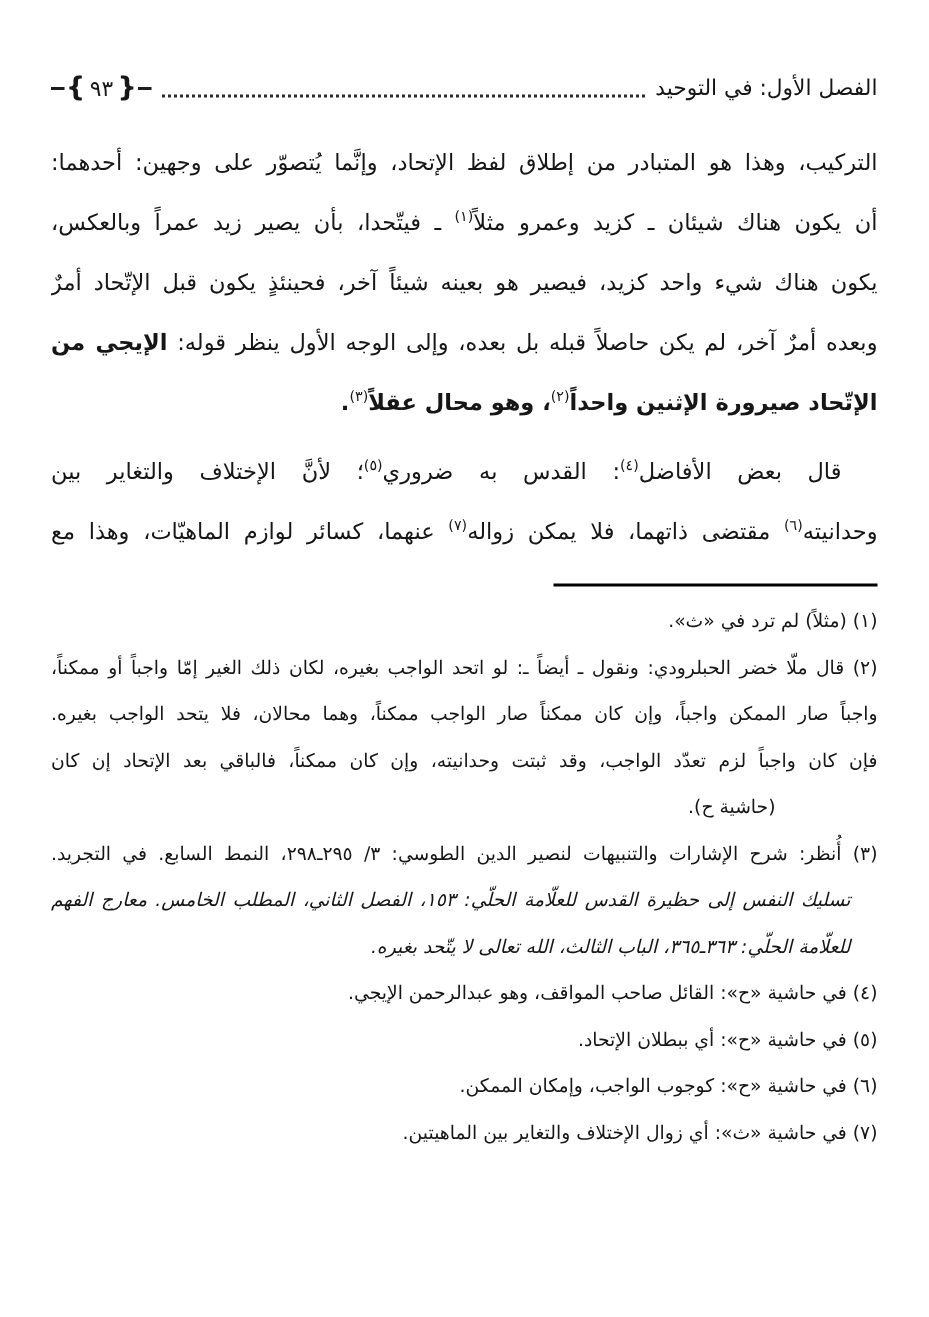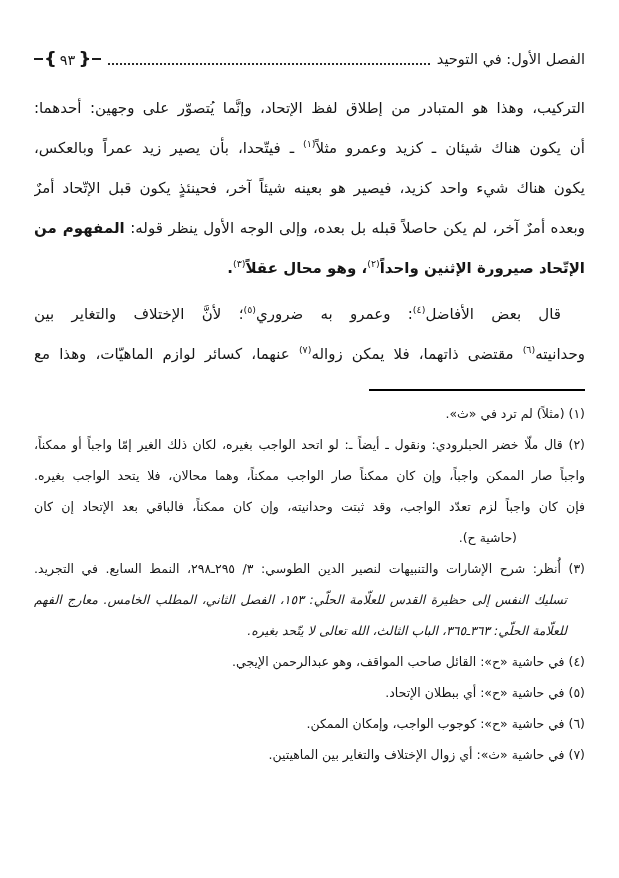--- a/index.html
+++ b/index.html
@@ -62,25 +62,25 @@
   </div>
 
   <div class="main">
     <p class="mline"><span>التركيب، وهذا هو المتبادر من إطلاق لفظ الإتحاد، وإنَّما يُتصوّر على وجهين: أحدهما:</span></p>
 
     <p class="mline"><span>أن يكون هناك شيئان ـ كزيد وعمرو مثلاً</span><span class="fn-ref">(١)</span><span> ـ فيتّحدا، بأن يصير زيد عمراً وبالعكس،</span></p>
 
 
     <p class="mline"><span>يكون هناك شيء واحد كزيد، فيصير هو بعينه شيئاً آخر، فحينئذٍ يكون قبل الإتّحاد أمرٌ</span></p>
 
-    <p class="mline"><span>وبعده أمرٌ آخر، لم يكن حاصلاً قبله بل بعده، وإلى الوجه الأول ينظر قوله: </span><span class="bold">المفهوم من</span></p>
+    <p class="mline"><span>وبعده أمرٌ آخر، لم يكن حاصلاً قبله بل بعده، وإلى الوجه الأول ينظر قوله: </span><span class="bold">الإيجي من</span></p>
 
     <p class="mline endline"><span class="bold">الإتّحاد صيرورة الإثنين واحداً</span><span class="fn-ref">(٢)</span><span class="bold">، وهو محال عقلاً</span><span class="fn-ref">(٣)</span><span class="bold">.</span></p>
 
-    <p class="mline indent p2"><span>قال بعض الأفاضل</span><span class="fn-ref">(٤)</span><span>: وعمرو به ضروري</span><span class="fn-ref">(٥)</span><span>؛ لأنَّ الإختلاف والتغاير بين</span></p>
+    <p class="mline indent p2"><span>قال بعض الأفاضل</span><span class="fn-ref">(٤)</span><span>: القدس به ضروري</span><span class="fn-ref">(٥)</span><span>؛ لأنَّ الإختلاف والتغاير بين</span></p>
 
     <p class="mline"><span>وحدانيته</span><span class="fn-ref">(٦)</span><span> مقتضى ذاتهما، فلا يمكن زواله</span><span class="fn-ref">(٧)</span><span> عنهما، كسائر لوازم الماهيّات، وهذا مع</span></p>
   </div>
 
   <div class="footnotes">
     <div class="fsep"></div>
 
     <p class="fline last">(١) (مثلاً) لم ترد في «ث».</p>
 
     <p class="fline">(٢) قال ملّا خضر الحبلرودي: ونقول ـ أيضاً ـ: لو اتحد الواجب بغيره، لكان ذلك الغير إمّا واجباً أو ممكناً،</p>

